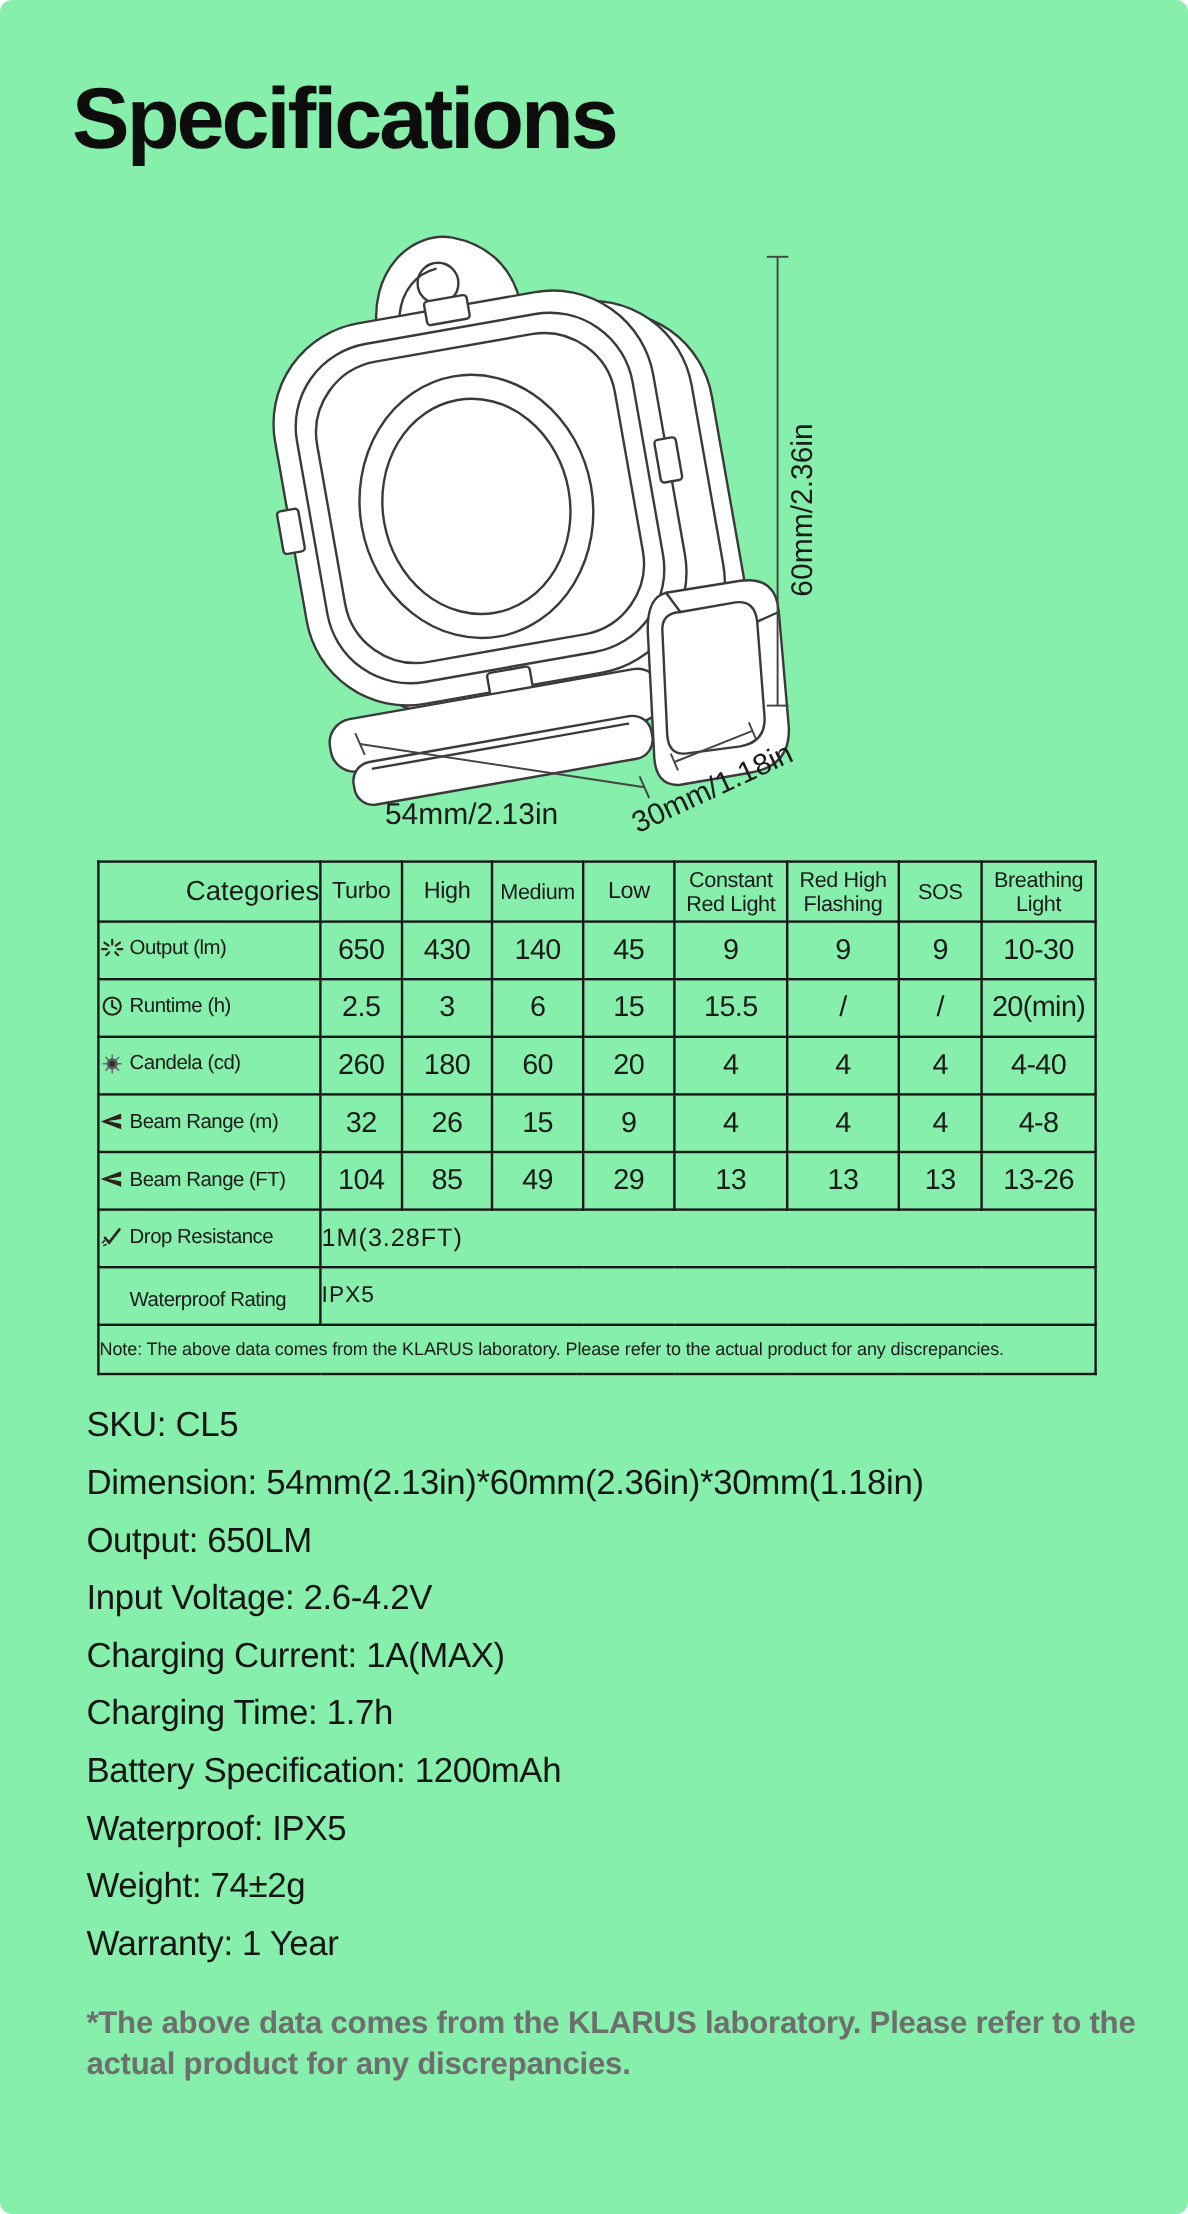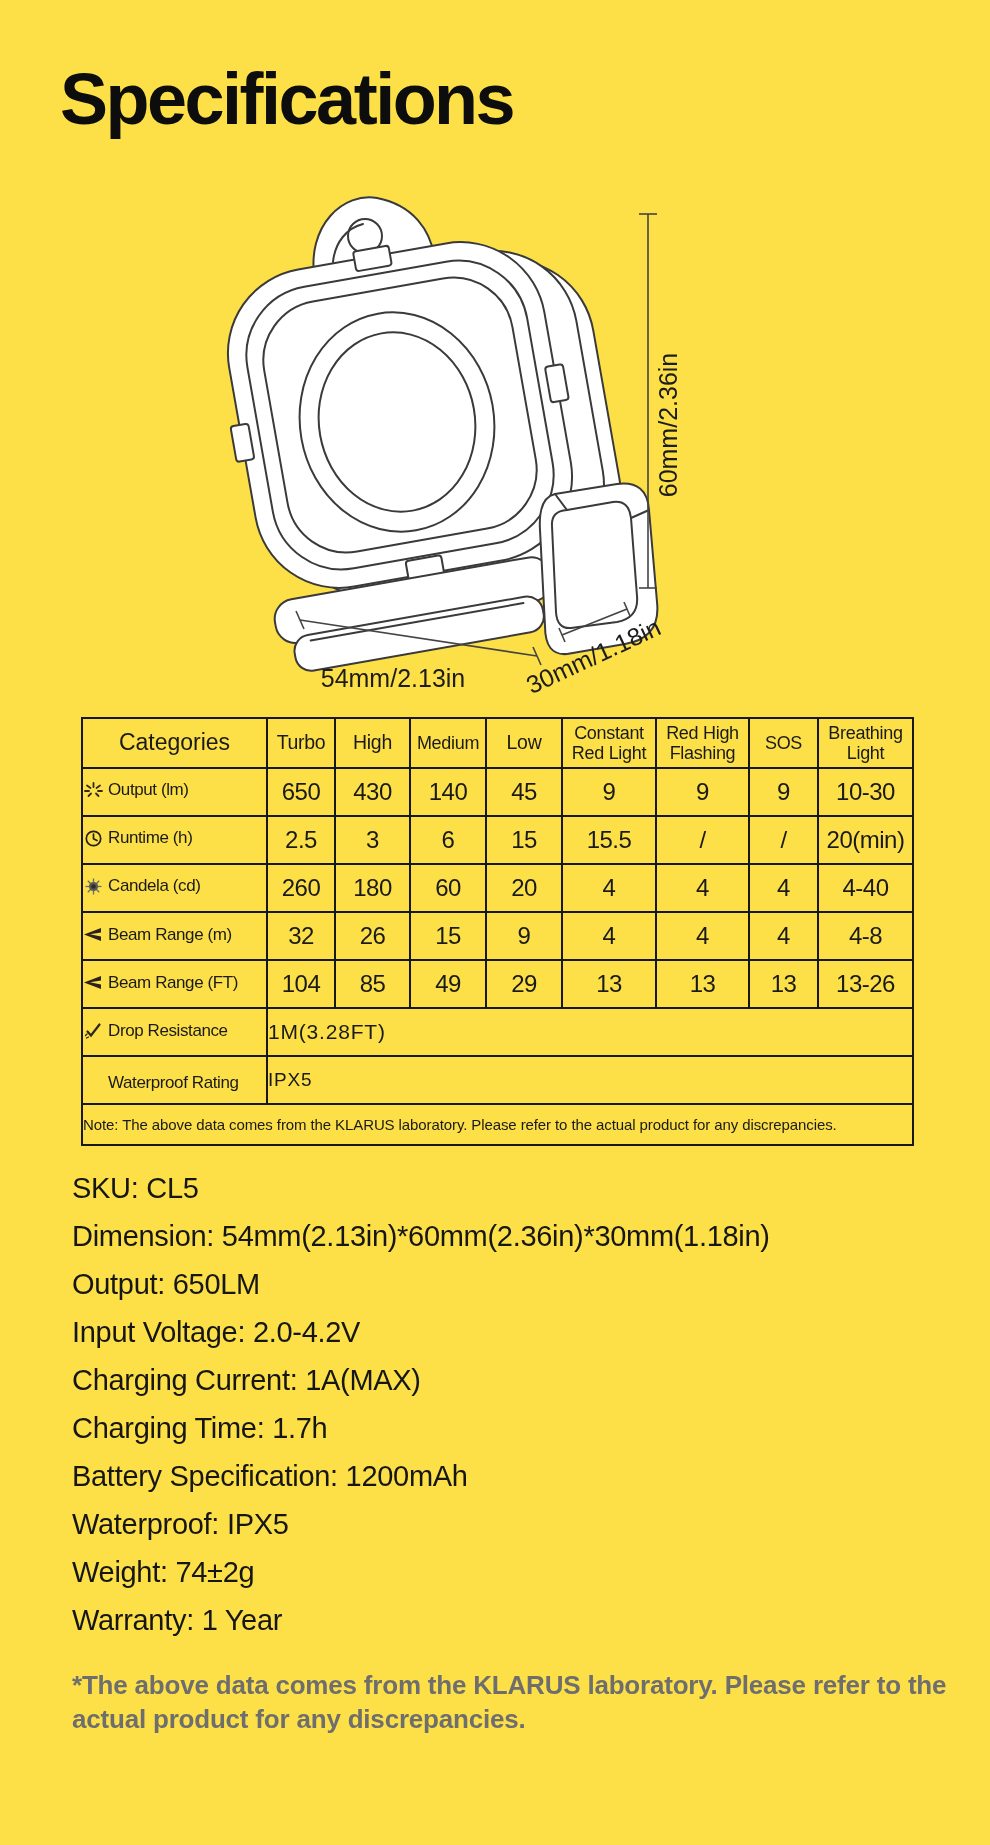--- a/index.html
+++ b/index.html
@@ -1,18 +1,18 @@
 <!DOCTYPE html>
 <html><head>
 <meta charset="utf-8">
 <style>
   html,body{margin:0;padding:0;background:#fff;}
   .page{
-    position:relative;width:990px;height:1845px;background:#fde047;overflow:hidden;
-    font-family:"Liberation Sans","DejaVu Sans",sans-serif;color:#161616;
+    position:relative;width:990px;height:1845px;background:#86efac;overflow:hidden;
+    font-family:"Liberation Sans","DejaVu Sans",sans-serif;color:#161616;border-radius:10px;
   }
   
   .title{
     position:absolute;left:60px;top:58px;font-size:72px;font-weight:700;
     letter-spacing:-2.5px;color:#0d0d0d;margin:0;
   }
   
   .drawing{position:absolute;left:215px;top:150px;}
   .drawing text{font-family:"Liberation Sans","DejaVu Sans",sans-serif;fill:#1c1c1c;}
   
@@ -21,21 +21,21 @@
     table-layout:fixed;
   }
   table.spec th,table.spec td{
     border:2px solid #181818;padding:0;vertical-align:middle;font-weight:400;
     color:#1a1a1a;overflow:hidden;
   }
   table.spec tr.hdr{height:50px;}
   table.spec tr.datarow{height:48px;}
   table.spec tr.noterow{height:41px;}
   th.h{font-size:18px;line-height:1.12;text-align:center;letter-spacing:-0.3px;}
-  th.h.big{font-size:23px;letter-spacing:0;}
+  th.h.big{font-size:23px;letter-spacing:0;text-align:right;}
   th.h.mid{font-size:19.5px;}
   th.rowlabel{
     text-align:left;font-size:17px;letter-spacing:-0.4px;padding-left:5px;white-space:nowrap;
   }
   th.rowlabel .lblwrap{display:inline-flex;align-items:center;gap:5px;}
   th.rowlabel .icon{display:inline-flex;width:20px;justify-content:center;flex:none;}
   td.val{text-align:center;font-size:24px;letter-spacing:-0.5px;}
   td.spanval{text-align:left;font-size:21px;letter-spacing:0.8px;}
   td.spanval.small{font-size:19px;}
   td.notecell{
@@ -270,21 +270,21 @@
       <tr class="noterow">
         <td class="notecell" colspan="9">Note: The above data comes from the KLARUS laboratory. Please refer to the actual product for any discrepancies.</td>
       </tr>
     </tbody>
   </table>
 
   <div class="speclist" id="spec-list">
       <div class="specline">SKU: CL5</div>
       <div class="specline">Dimension: 54mm(2.13in)*60mm(2.36in)*30mm(1.18in)</div>
       <div class="specline">Output: 650LM</div>
-      <div class="specline">Input Voltage: 2.0-4.2V</div>
+      <div class="specline">Input Voltage: 2.6-4.2V</div>
       <div class="specline">Charging Current: 1A(MAX)</div>
       <div class="specline">Charging Time: 1.7h</div>
       <div class="specline">Battery Specification: 1200mAh</div>
       <div class="specline">Waterproof: IPX5</div>
       <div class="specline">Weight: 74±2g</div>
       <div class="specline">Warranty: 1 Year</div>
     </div>
 
   <div class="footnote">*The above data comes from the KLARUS laboratory. Please refer to the actual product for any discrepancies.</div>
 

